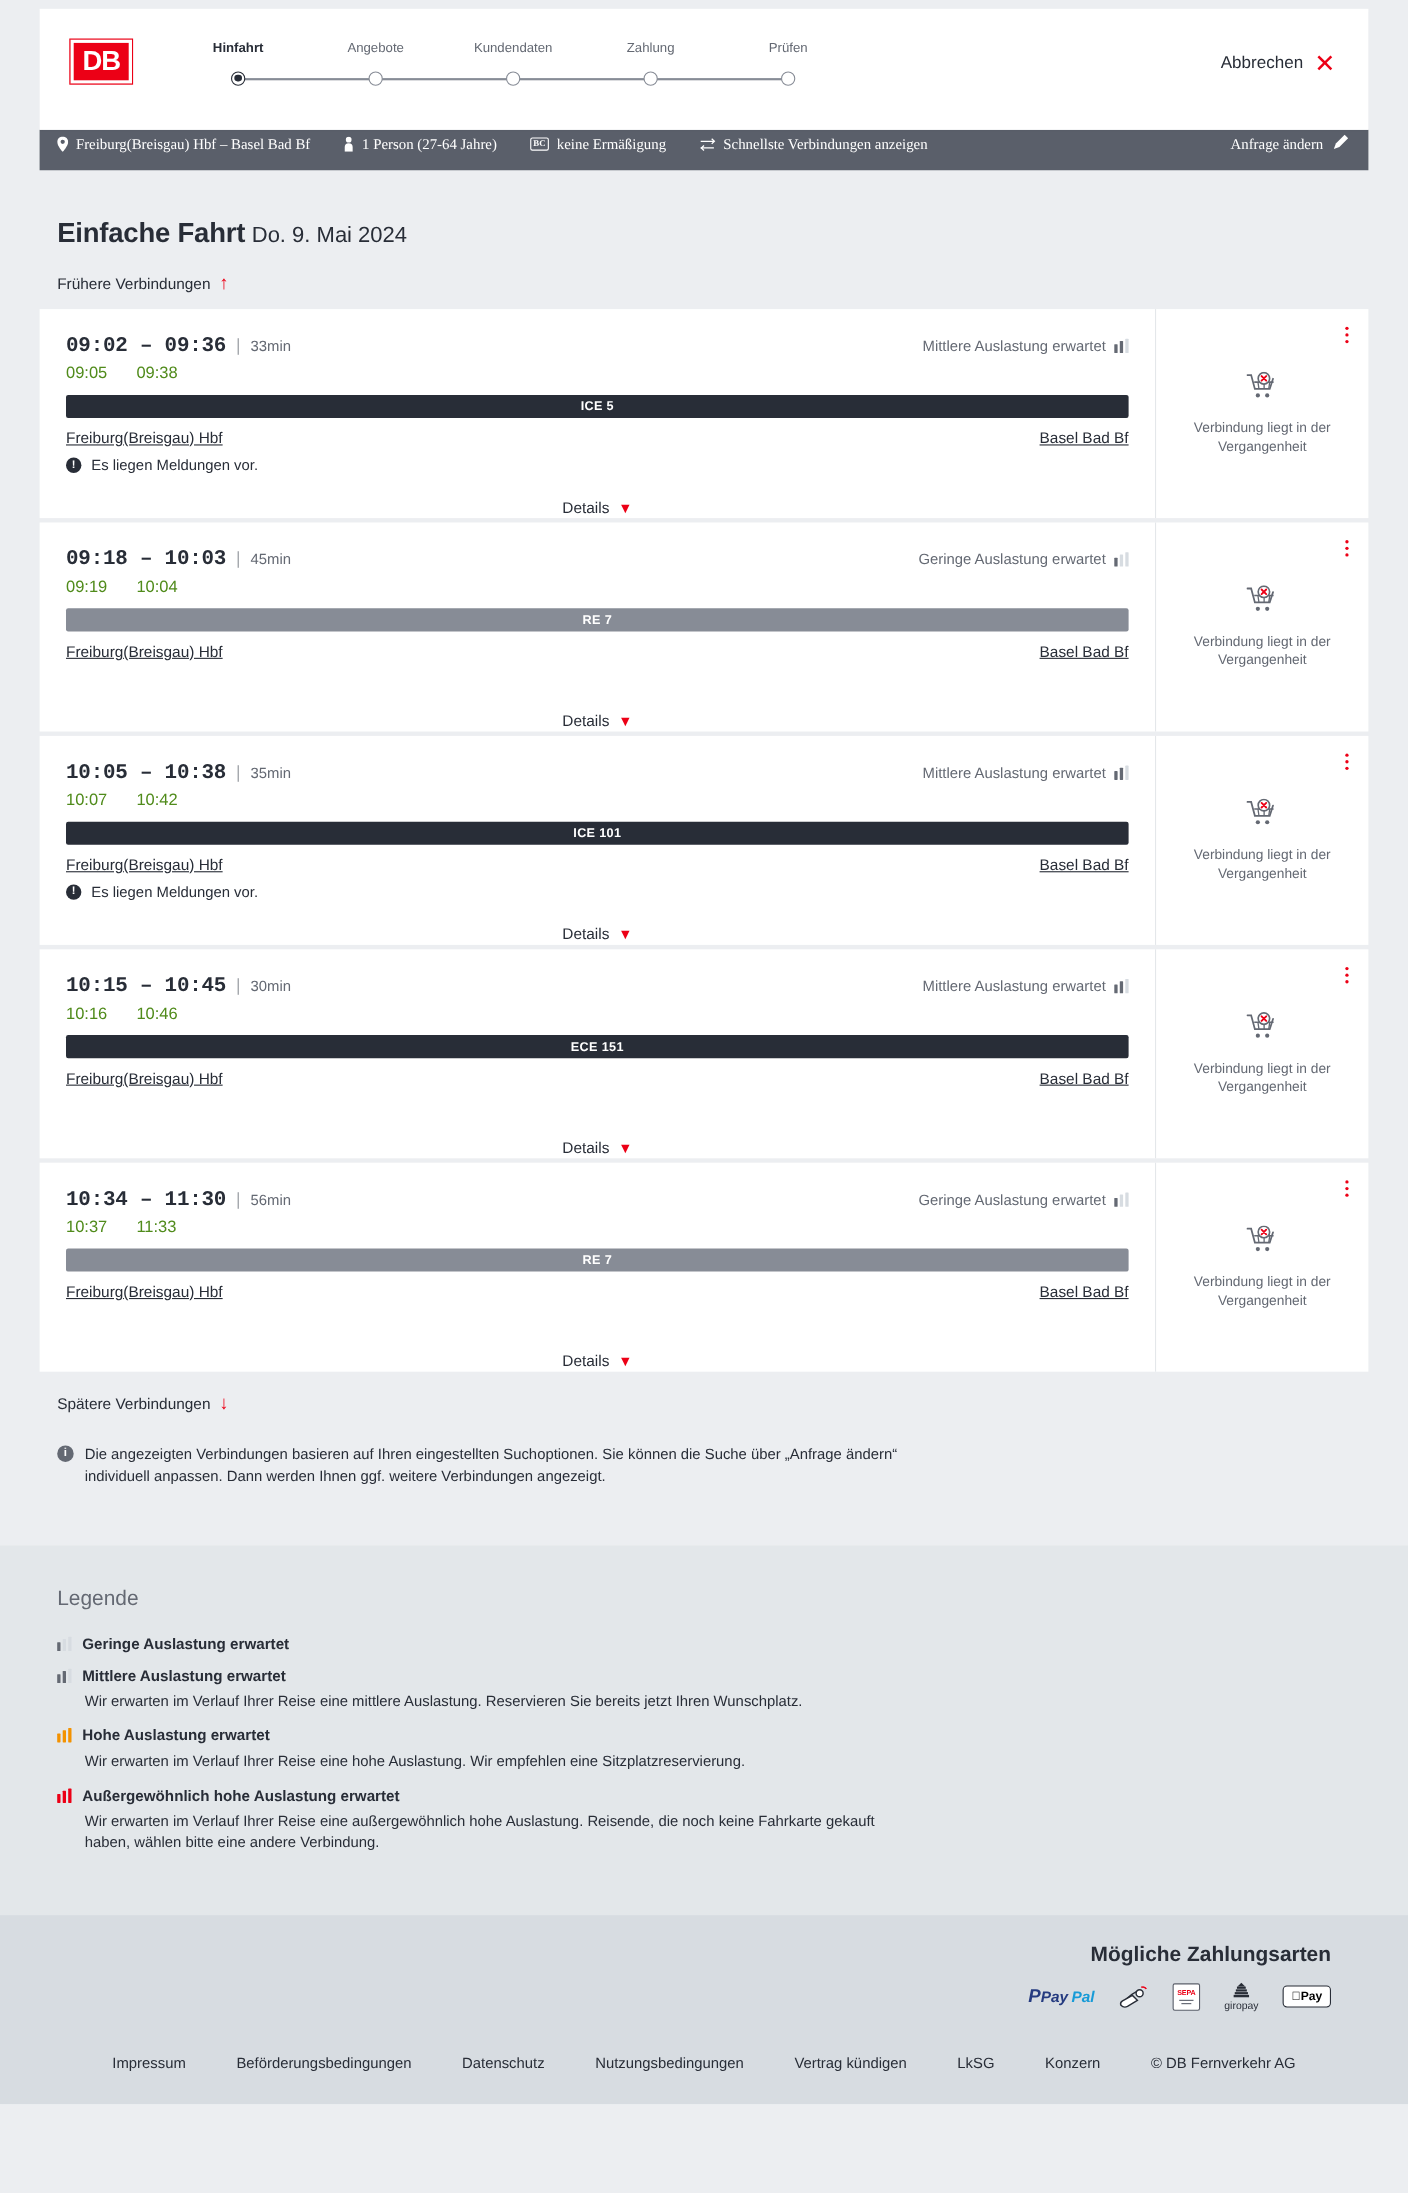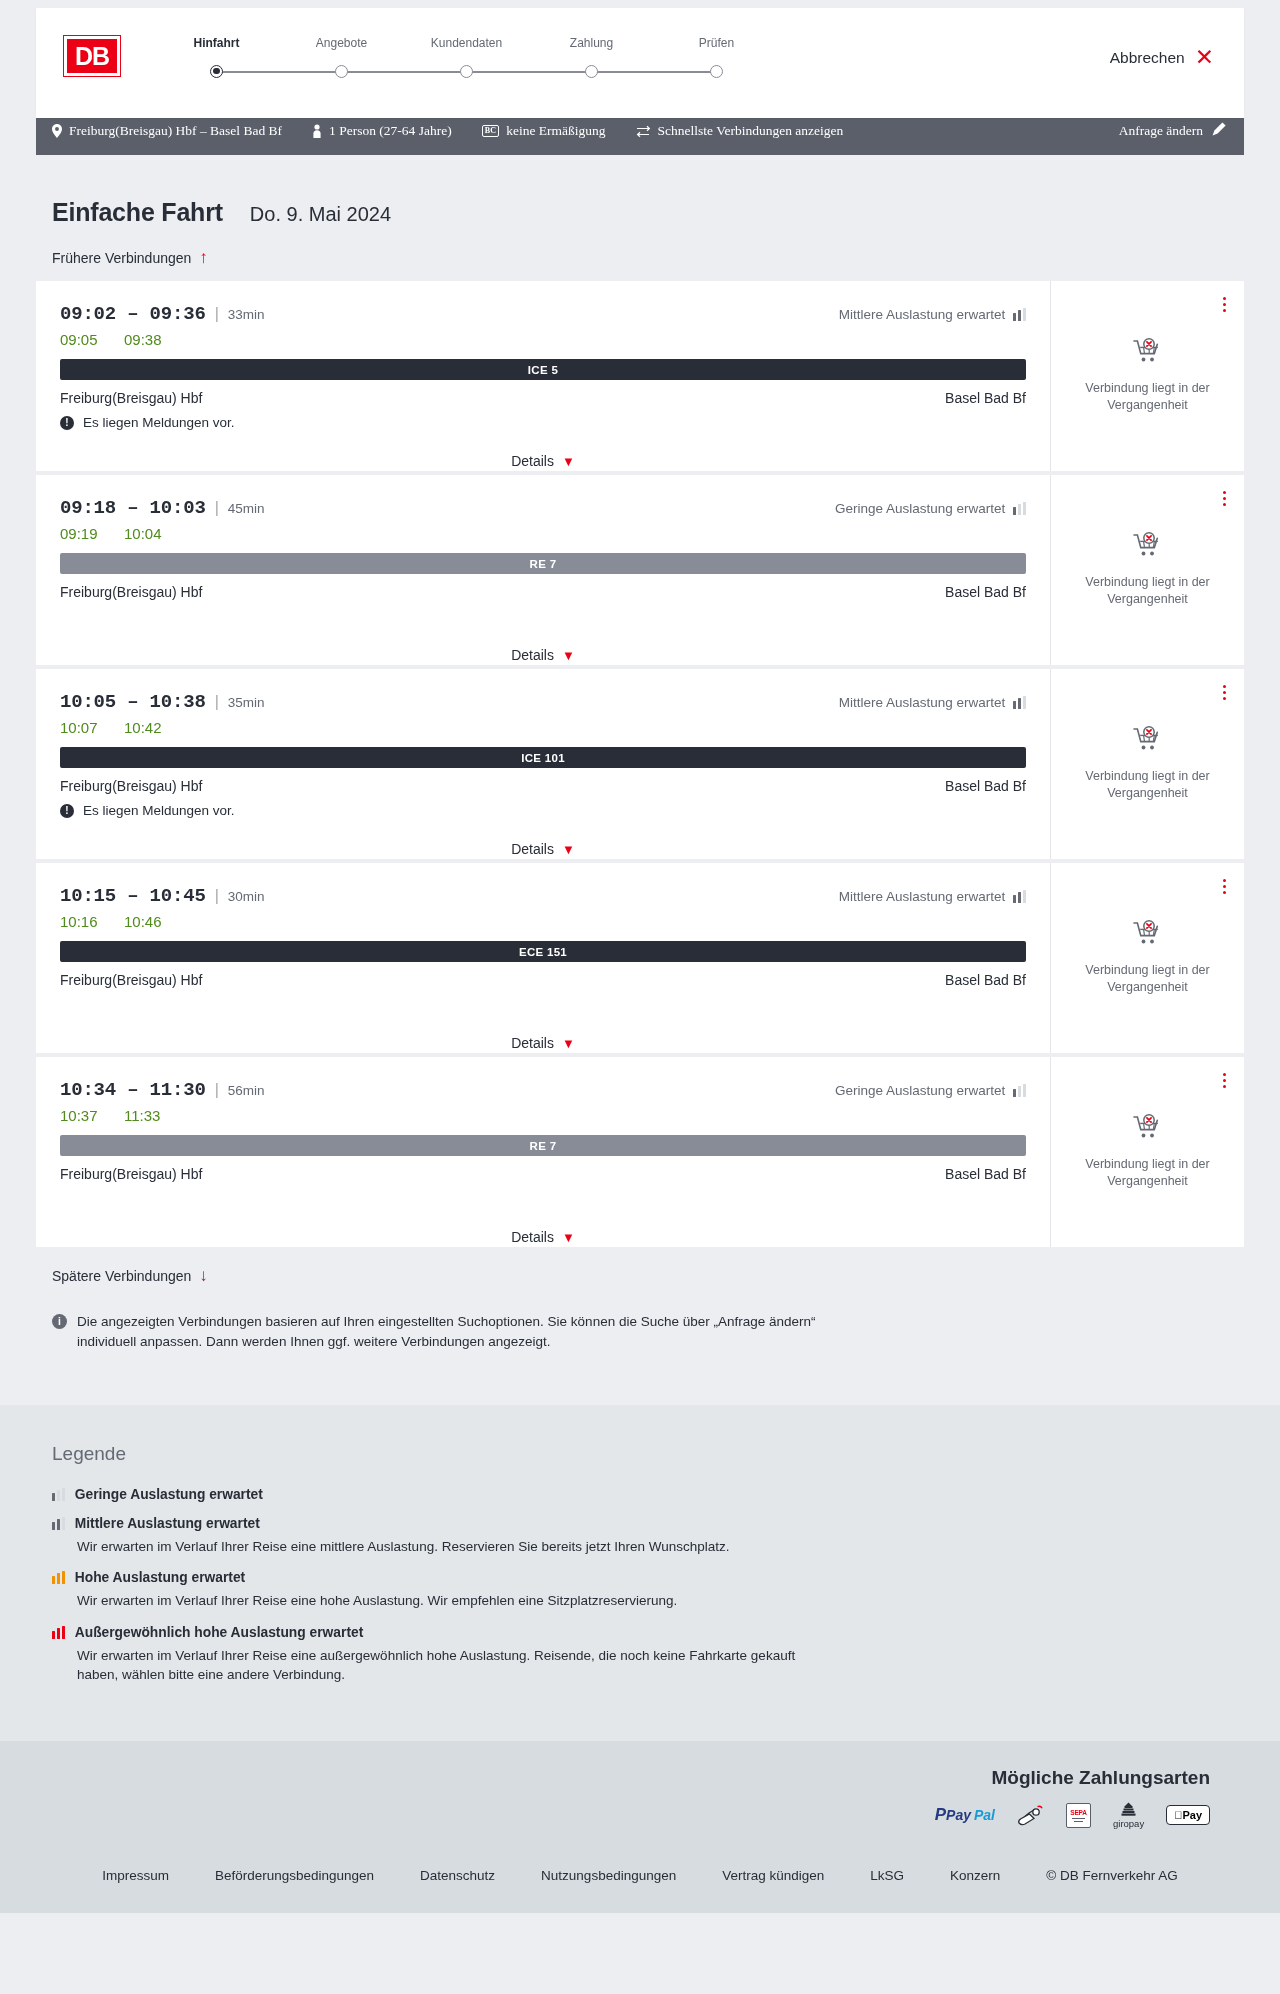--- a/index.html
+++ b/index.html
@@ -147,21 +147,21 @@
     line-height: 1;
     letter-spacing: .2px;
   }
 
   
   .main { padding: 0 36px; background: #eceef1; }
   .title-row {
     padding: 43px 0 0 16px;
     display: flex;
     align-items: baseline;
-    gap: 27px;
+    gap: 6px;
   }
   .title-main { font-size: 25px; font-weight: 700; letter-spacing: -.2px; }
   .title-date { font-size: 20px; font-weight: 400; }
 
   .nav-link {
     display: flex; align-items: center; gap: 8px;
     font-size: 14px; color: #282d37;
     padding: 0 0 0 16px;
     margin-top: 22px;
     cursor: pointer;
@@ -235,20 +235,21 @@
     letter-spacing: .3px;
   }
   .train-badge.ice { background: #282d37; }
   .train-badge.re  { background: #878c96; }
 
   .stations {
     margin-top: 10px;
     display: flex;
     font-size: 14px;
     color: #282d37;
+    text-decoration: underline;
   }
   .stations .to { margin-left: auto; }
 
   .msg {
     margin-top: 9px;
     display: flex;
     align-items: center;
     gap: 9px;
     font-size: 13.5px;
     color: #282d37;

